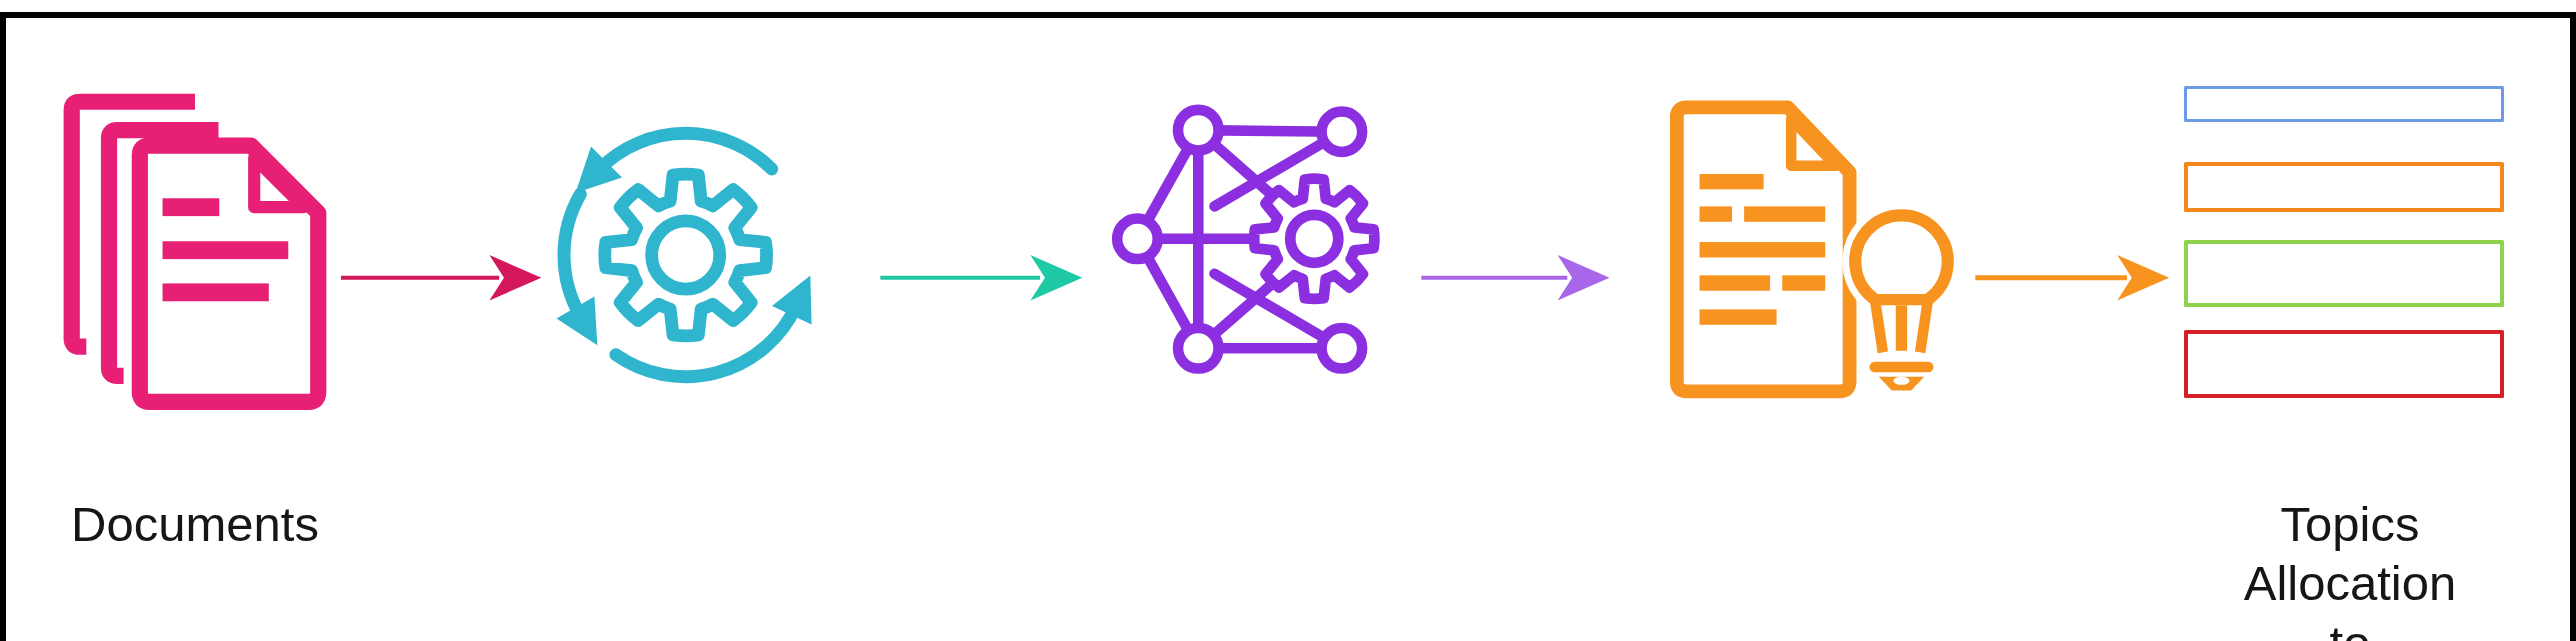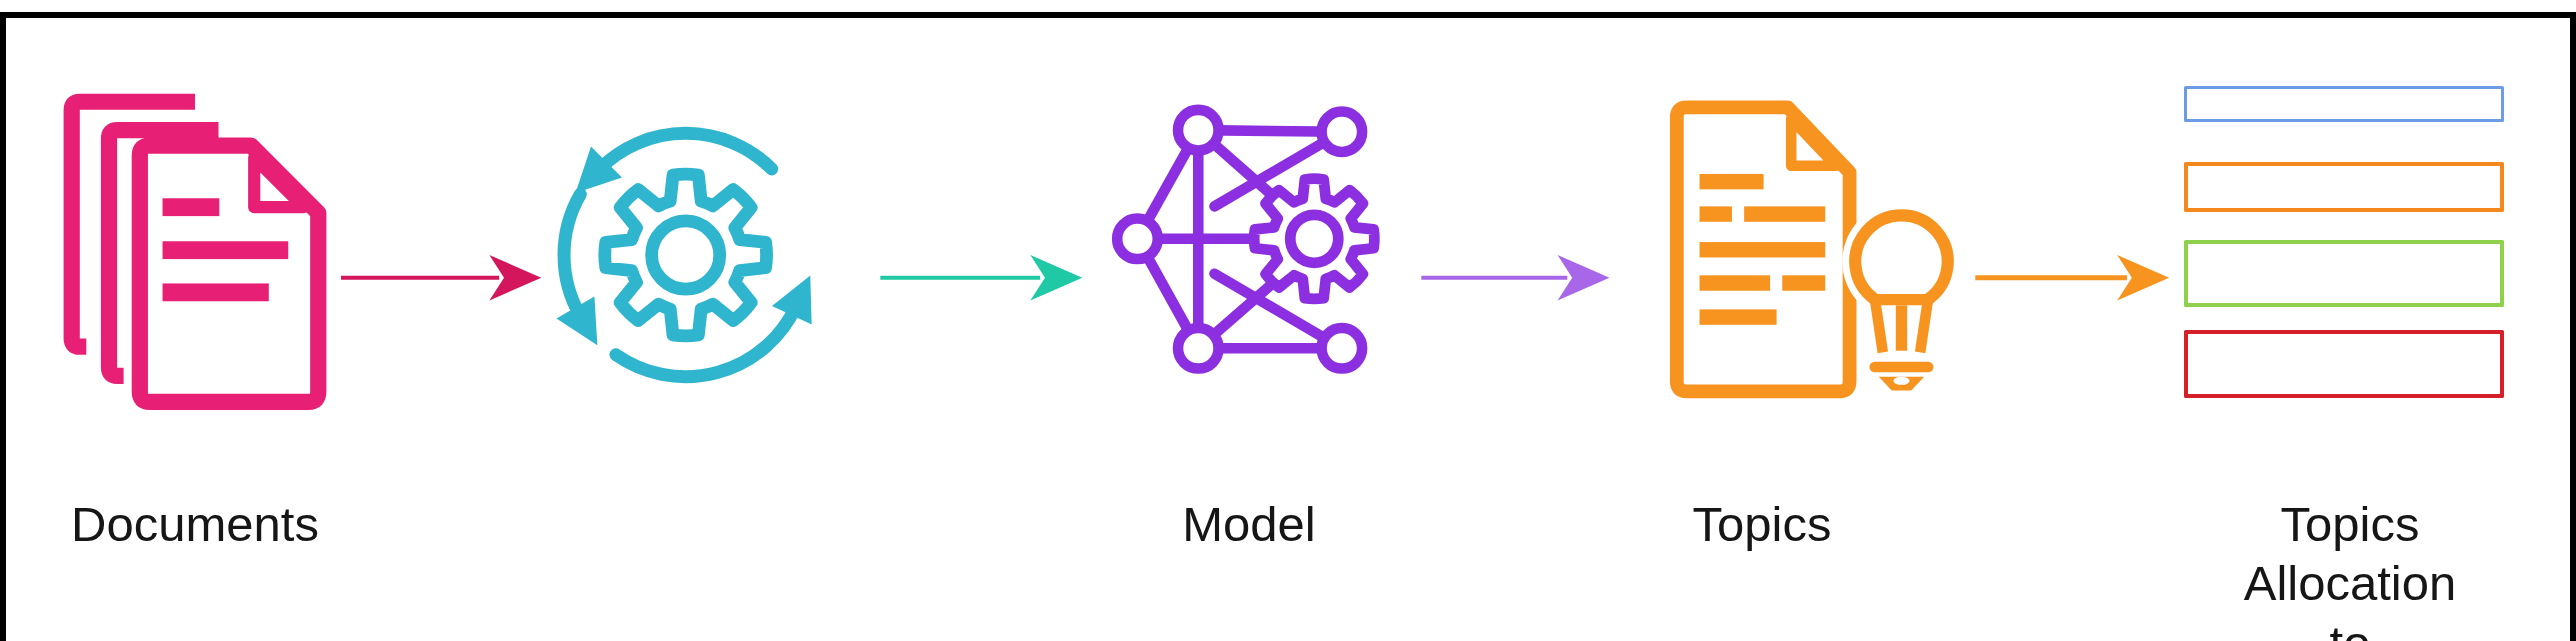--- a/index.html
+++ b/index.html
@@ -159,18 +159,16 @@
       <path stroke="none" d="M0,0 L-64,-28 L-46,0 L-64,28 Z" transform="translate(2667,320)"></path>
     </g>
   </svg>
 
   <div class="alloc-bar b1" style="border-color: rgb(108, 156, 233);"></div>
   <div class="alloc-bar b2" style="border-color: rgb(245, 136, 28);"></div>
   <div class="alloc-bar b3" style="border-color: rgb(144, 209, 75);"></div>
   <div class="alloc-bar b4" style="border-color: rgb(213, 32, 42);"></div>
 
   <div class="step-label" style="left:189px">Documents</div>
-  <div class="step-label" style="left:1243px">Model</div>
-  <div class="step-label" style="left:1756px">Topics</div>
   <div class="step-label" style="left:2344px">Topics Allocation
 to Documents</div>
 </div>
 
 
 </body></html>

